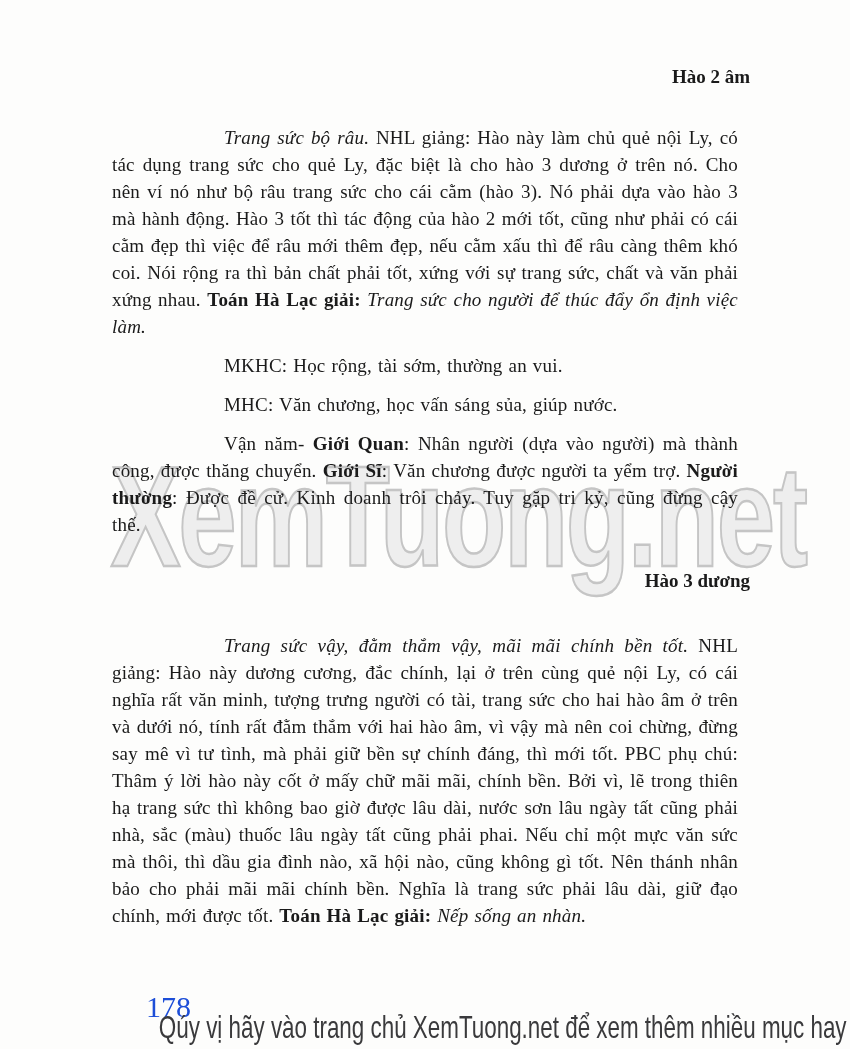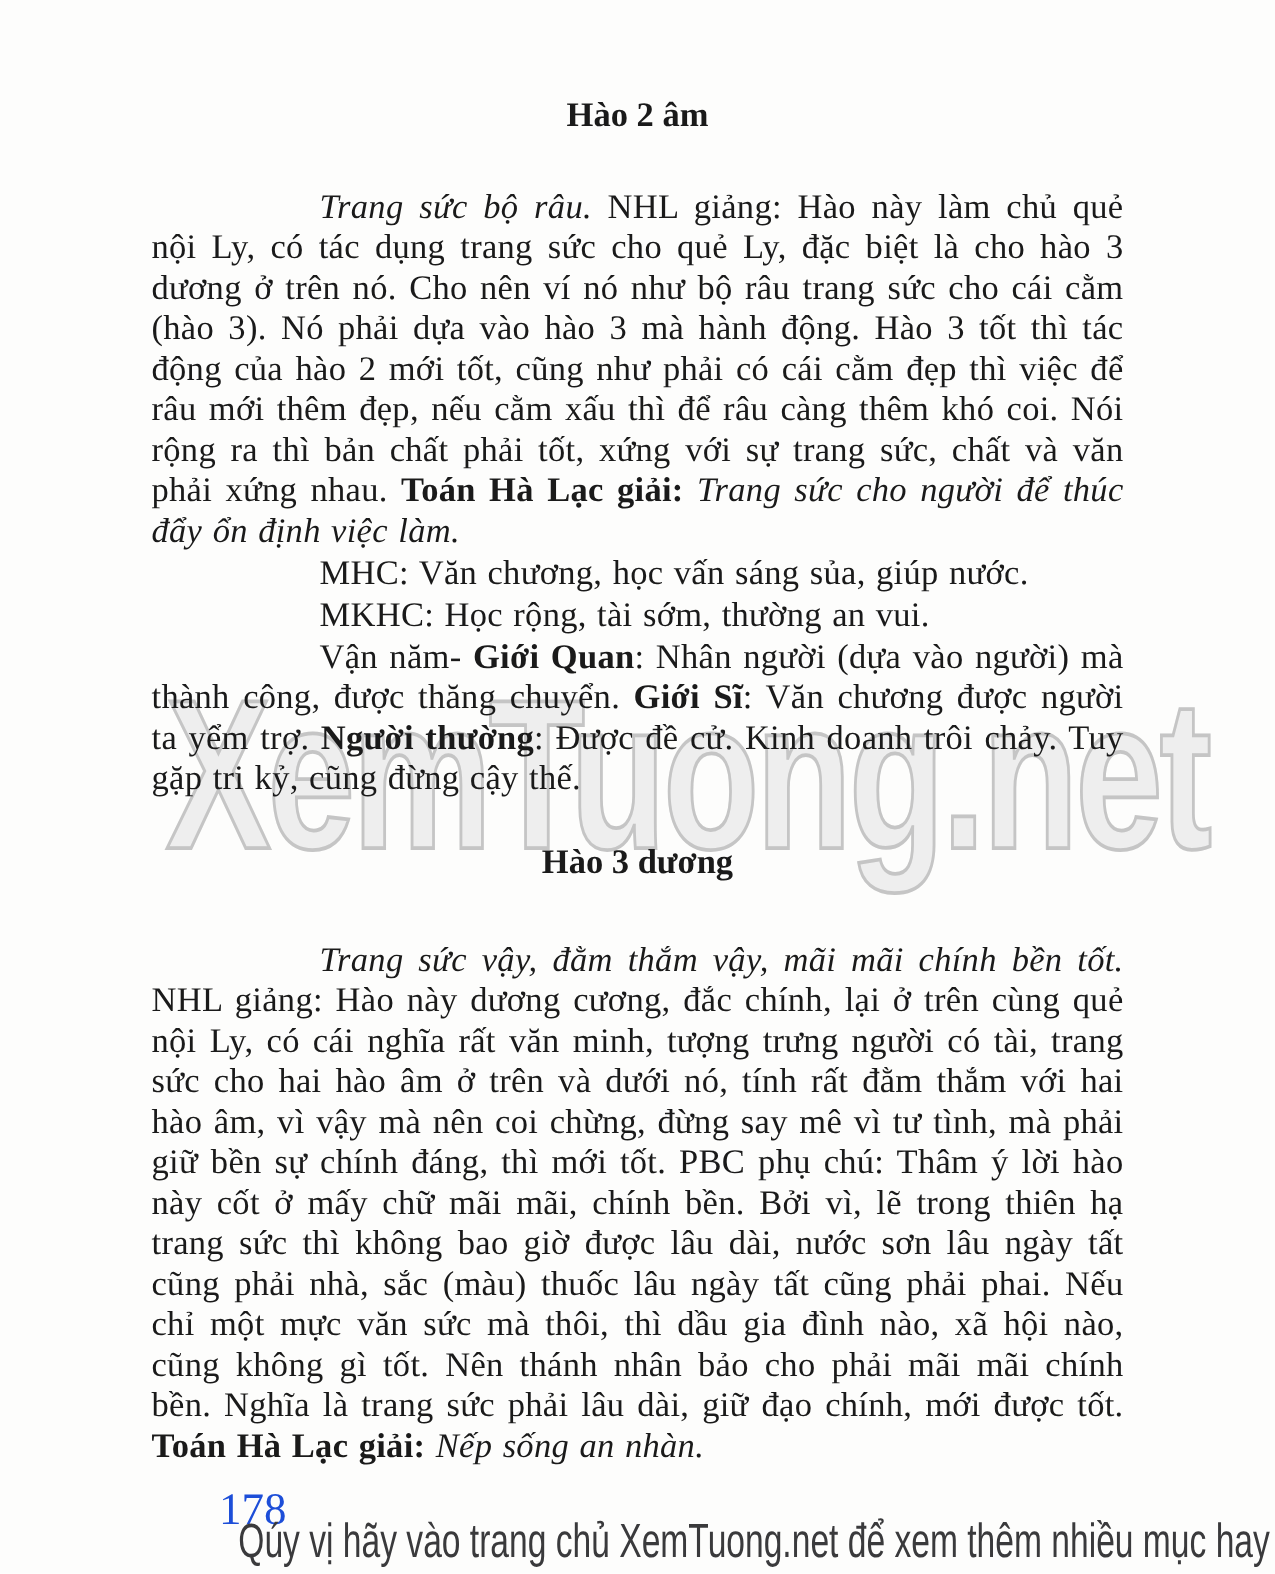--- a/index.html
+++ b/index.html
@@ -32,30 +32,30 @@
     user-select: none;
   }
   .text-column {
     position: absolute;
     left: 100px;
     top: 62px;
     width: 650px;
   }
   .heading {
     margin: 0;
-    text-align: center;
-    font-size: 23px;
+    text-align: right;
+    font-size: 19px;
     font-weight: bold;
     line-height: 30px;
   }
   .heading-1 { margin-bottom: 32px; }
   .heading-2 { margin-top: 28px; margin-bottom: 36px; }
   .para {
-    margin: 1px;
-    font-size: 23px;
+    margin: 12px;
+    font-size: 19px;
     line-height: 27px;
     text-align: justify;
     text-indent: 112px;
     letter-spacing: 0.2px;
     word-spacing: 1px;
   }
   .seg-italic { font-style: italic; }
   .seg-bold   { font-weight: bold; }
   .page-number {
     position: absolute;
@@ -88,23 +88,23 @@
 <div class="page">
 
   <div class="watermark">XemTuong.net</div>
 
   <div class="text-column">
 
     <h2 class="heading heading-1">Hào 2 âm</h2>
 
     <p class="para"><span class="seg-italic">Trang sức bộ râu. </span><span class="seg-normal">NHL giảng: Hào này làm chủ quẻ nội Ly, có tác dụng trang sức cho quẻ Ly, đặc biệt là cho hào 3 dương ở trên nó. Cho nên ví nó như bộ râu trang sức cho cái cằm (hào 3). Nó phải dựa vào hào 3 mà hành động. Hào 3 tốt thì tác động của hào 2 mới tốt, cũng như phải có cái cằm đẹp thì việc để râu mới thêm đẹp, nếu cằm xấu thì để râu càng thêm khó coi. Nói rộng ra thì bản chất phải tốt, xứng với sự trang sức, chất và văn phải xứng nhau. </span><span class="seg-bold">Toán Hà Lạc giải: </span><span class="seg-italic">Trang sức cho người để thúc đẩy ổn định việc làm.</span></p>
 
+    <p class="para"><span class="seg-normal">MKHC: Học rộng, tài sớm, thường an vui.</span></p>
+
     <p class="para"><span class="seg-normal">MHC: Văn chương, học vấn sáng sủa, giúp nước.</span></p>
-
-    <p class="para"><span class="seg-normal">MKHC: Học rộng, tài sớm, thường an vui.</span></p>
 
     <p class="para"><span class="seg-normal">Vận năm- </span><span class="seg-bold">Giới Quan</span><span class="seg-normal">: Nhân người (dựa vào người) mà thành công, được thăng chuyển. </span><span class="seg-bold">Giới Sĩ</span><span class="seg-normal">: Văn chương được người ta yểm trợ. </span><span class="seg-bold">Người thường</span><span class="seg-normal">: Được đề cử. Kinh doanh trôi chảy. Tuy gặp tri kỷ, cũng đừng cậy thế.</span></p>
 
     <h2 class="heading heading-2">Hào 3 dương</h2>
 
     <p class="para"><span class="seg-italic">Trang sức vậy, đằm thắm vậy, mãi mãi chính bền tốt. </span><span class="seg-normal">NHL giảng: Hào này dương cương, đắc chính, lại ở trên cùng quẻ nội Ly, có cái nghĩa rất văn minh, tượng trưng người có tài, trang sức cho hai hào âm ở trên và dưới nó, tính rất đằm thắm với hai hào âm, vì vậy mà nên coi chừng, đừng say mê vì tư tình, mà phải giữ bền sự chính đáng, thì mới tốt. PBC phụ chú: Thâm ý lời hào này cốt ở mấy chữ mãi mãi, chính bền. Bởi vì, lẽ trong thiên hạ trang sức thì không bao giờ được lâu dài, nước sơn lâu ngày tất cũng phải nhà, sắc (màu) thuốc lâu ngày tất cũng phải phai. Nếu chỉ một mực văn sức mà thôi, thì dầu gia đình nào, xã hội nào, cũng không gì tốt. Nên thánh nhân bảo cho phải mãi mãi chính bền. Nghĩa là trang sức phải lâu dài, giữ đạo chính, mới được tốt. </span><span class="seg-bold">Toán Hà Lạc giải: </span><span class="seg-italic">Nếp sống an nhàn.</span></p>
 
   </div>
 
   <div class="page-number">178</div>

